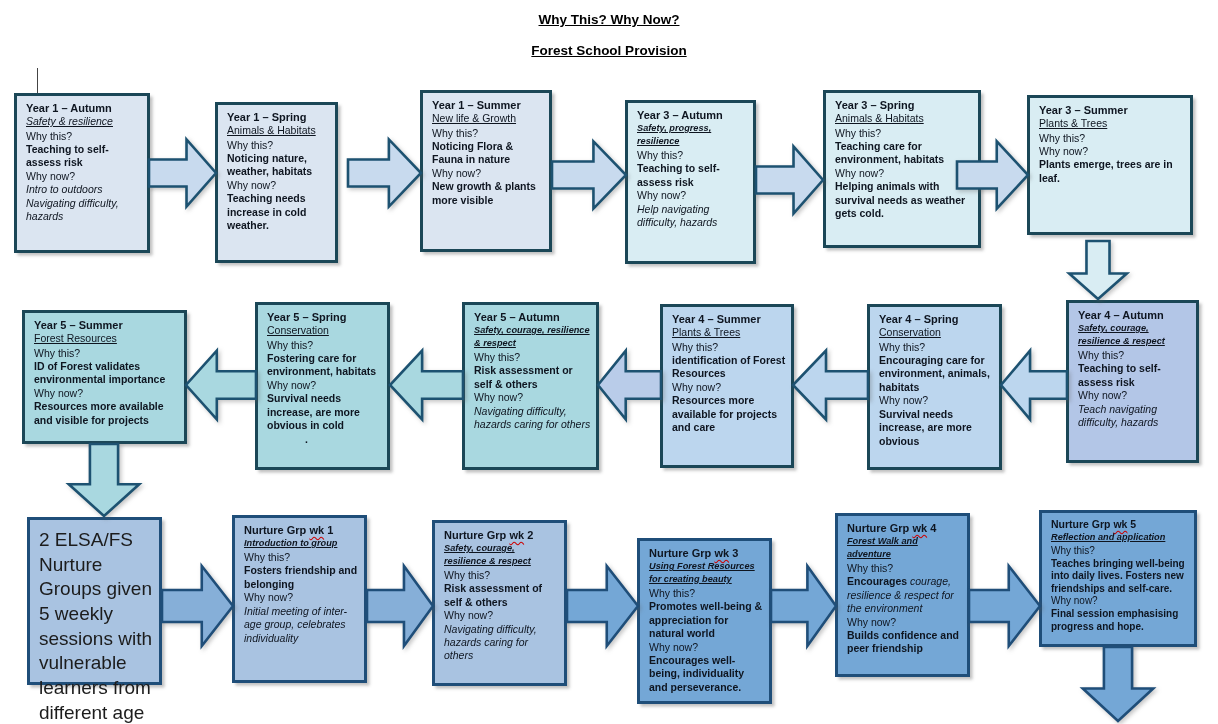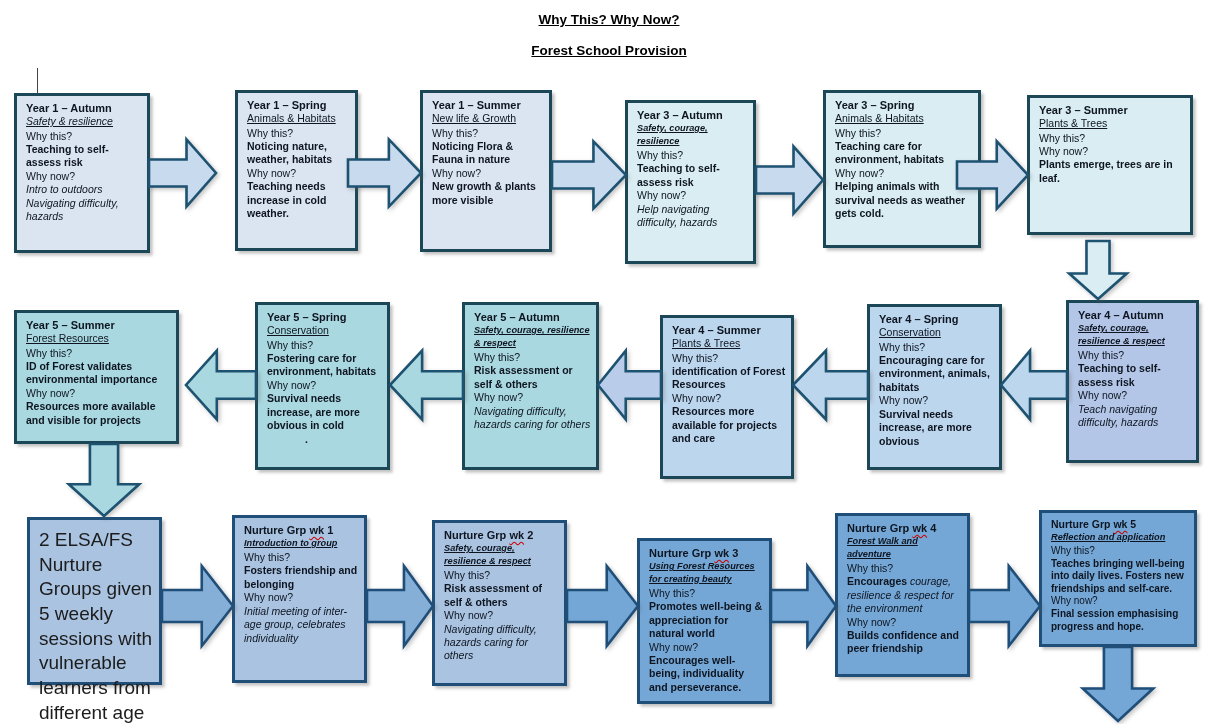--- a/index.html
+++ b/index.html
@@ -41,60 +41,60 @@
   <div id="tick"></div>
   <div id="diagram">
       <div class="box" style="left: 14px; top: 93px; width: 136px; height: 160px; background: rgb(219, 229, 241); border-color: rgb(27, 71, 87);">
         <div class="bt">Year 1 – Autumn</div>
         <div class="theme th-iu">Safety &amp; resilience</div>
         <div class="lbl">Why this?</div>
         <div class="ct"><span class="c-b">Teaching to self-assess risk</span></div>
         <div class="lbl">Why now?</div>
         <div class="ct c-bi">Intro to outdoors Navigating difficulty, hazards</div>
       </div>
-      <div class="box" style="left: 215px; top: 90px; width: 123px; height: 161px; background: rgb(219, 229, 241); border-color: rgb(27, 71, 87); margin-left: 20px;">
+      <div class="box" style="left: 215px; top: 102px; width: 123px; height: 161px; background: rgb(219, 229, 241); border-color: rgb(27, 71, 87);">
         <div class="bt">Year 1 – Spring</div>
         <div class="theme th-u">Animals &amp; Habitats</div>
         <div class="lbl">Why this?</div>
         <div class="ct"><span class="c-b">Noticing nature, weather, habitats</span></div>
         <div class="lbl">Why now?</div>
         <div class="ct c-b">Teaching needs increase in cold weather.</div>
       </div>
       <div class="box" style="left: 420px; top: 90px; width: 132px; height: 162px; background: rgb(219, 229, 241); border-color: rgb(27, 71, 87);">
         <div class="bt">Year 1 – Summer</div>
         <div class="theme th-u">New life &amp; Growth</div>
         <div class="lbl">Why this?</div>
         <div class="ct"><span class="c-b">Noticing Flora &amp; Fauna in nature</span></div>
         <div class="lbl">Why now?</div>
         <div class="ct c-b">New growth &amp; plants more visible</div>
       </div>
       <div class="box" style="left: 625px; top: 100px; width: 131px; height: 164px; background: rgb(217, 237, 243); border-color: rgb(27, 71, 87);">
         <div class="bt">Year 3 – Autumn</div>
-        <div class="theme th-biu">Safety, courage, resilience</div>
+        <div class="theme th-biu">Safety, progress, resilience</div>
         <div class="lbl">Why this?</div>
         <div class="ct"><span class="c-b">Teaching to self-assess risk</span></div>
         <div class="lbl">Why now?</div>
         <div class="ct c-bi">Help navigating difficulty, hazards</div>
       </div>
       <div class="box" style="left: 823px; top: 90px; width: 158px; height: 158px; background: rgb(217, 237, 243); border-color: rgb(27, 71, 87);">
         <div class="bt">Year 3 – Spring</div>
         <div class="theme th-u">Animals &amp; Habitats</div>
         <div class="lbl">Why this?</div>
         <div class="ct"><span class="c-b">Teaching care for environment, habitats</span></div>
         <div class="lbl">Why now?</div>
         <div class="ct c-b">Helping animals with survival needs as weather gets cold.</div>
       </div>
       <div class="box" style="left: 1027px; top: 95px; width: 166px; height: 140px; background: rgb(217, 237, 243); border-color: rgb(27, 71, 87);">
         <div class="bt">Year 3 – Summer</div>
         <div class="theme th-u">Plants &amp; Trees</div>
         <div class="lbl">Why this?</div>
         <div class="lbl">Why now?</div>
         <div class="ct c-b">Plants emerge, trees are in leaf.</div>
       </div>
-      <div class="box" style="left: 14px; top: 310px; width: 165px; height: 134px; background: rgb(169, 216, 224); border-color: rgb(27, 71, 87);">
+      <div class="box" style="left: 22px; top: 310px; width: 165px; height: 134px; background: rgb(169, 216, 224); border-color: rgb(27, 71, 87);">
         <div class="bt">Year 5 – Summer</div>
         <div class="theme th-u">Forest Resources</div>
         <div class="lbl">Why this?</div>
         <div class="ct"><span class="c-b">ID of Forest validates environmental importance</span></div>
         <div class="lbl">Why now?</div>
         <div class="ct c-b">Resources more available and visible for projects</div>
       </div>
       <div class="box" style="left: 255px; top: 302px; width: 135px; height: 168px; background: rgb(169, 216, 224); border-color: rgb(27, 71, 87);">
         <div class="bt">Year 5 – Spring</div>
         <div class="theme th-u">Conservation</div>
@@ -105,21 +105,21 @@
         <div class="extra">.</div>
       </div>
       <div class="box" style="left: 462px; top: 302px; width: 137px; height: 168px; background: rgb(169, 216, 224); border-color: rgb(27, 71, 87);">
         <div class="bt">Year 5 – Autumn</div>
         <div class="theme th-biu">Safety, courage, resilience &amp; respect</div>
         <div class="lbl">Why this?</div>
         <div class="ct"><span class="c-b">Risk assessment or self &amp; others</span></div>
         <div class="lbl">Why now?</div>
         <div class="ct c-bi">Navigating difficulty, hazards caring for others</div>
       </div>
-      <div class="box" style="left: 660px; top: 304px; width: 134px; height: 164px; background: rgb(188, 214, 238); border-color: rgb(27, 71, 87); margin-top: 11px;">
+      <div class="box" style="left: 660px; top: 304px; width: 134px; height: 164px; background: rgb(188, 214, 238); border-color: rgb(27, 71, 87);">
         <div class="bt">Year 4 – Summer</div>
         <div class="theme th-u">Plants &amp; Trees</div>
         <div class="lbl">Why this?</div>
         <div class="ct"><span class="c-b">identification of Forest Resources</span></div>
         <div class="lbl">Why now?</div>
         <div class="ct c-b">Resources more available for projects and care</div>
       </div>
       <div class="box" style="left: 867px; top: 304px; width: 135px; height: 166px; background: rgb(188, 214, 238); border-color: rgb(27, 71, 87);">
         <div class="bt">Year 4 – Spring</div>
         <div class="theme th-u">Conservation</div>

